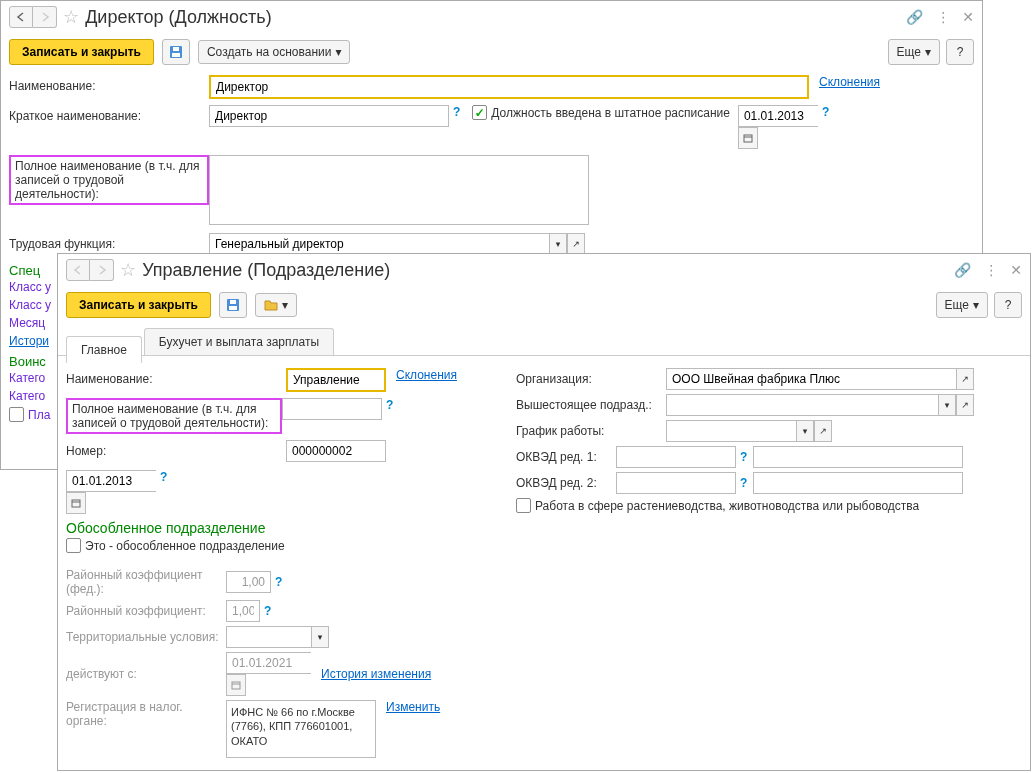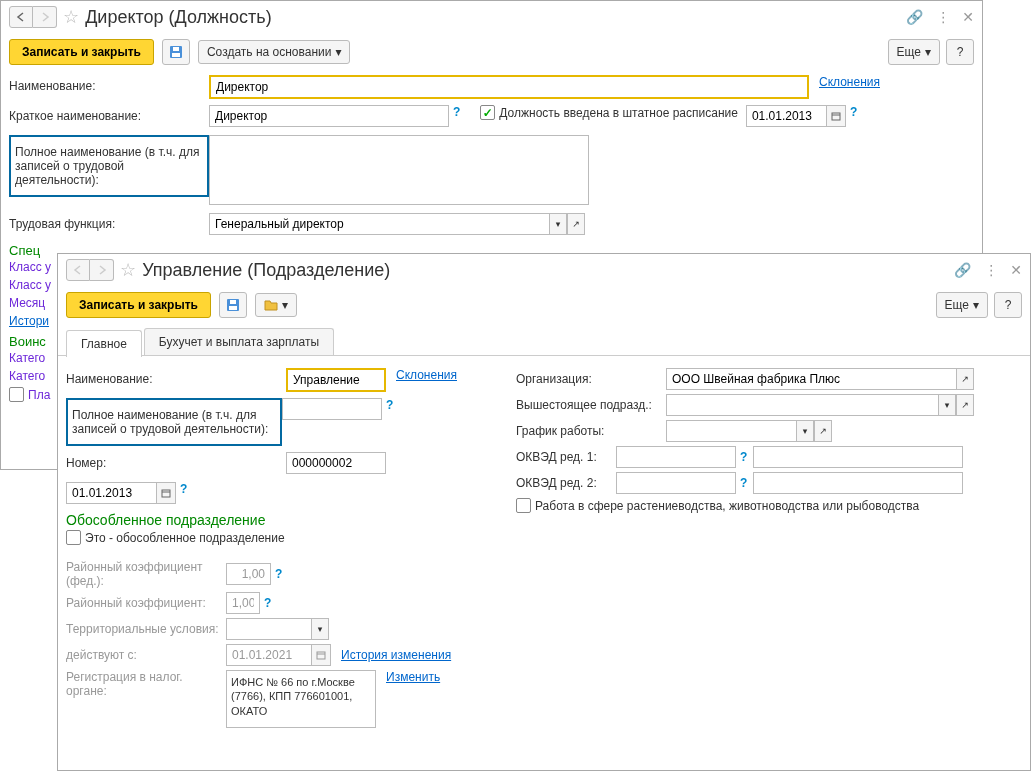--- a/index.html
+++ b/index.html
@@ -16,41 +16,41 @@
 .titlebar-right { margin-left: auto; display: flex; gap: 12px; align-items: center; }
 .titlebar-right span { color: #999; cursor: pointer; font-size: 14px; }
 .toolbar { display: flex; align-items: center; padding: 6px 8px; gap: 8px; }
 .btn-primary { background: #ffd633; border: 1px solid #c9a400; padding: 5px 12px; border-radius: 3px; font-weight: bold; cursor: pointer; font-size: 12px; }
 .btn-icon { width: 28px; height: 26px; border: 1px solid #bbb; background: #f5f5f5; border-radius: 3px; display: inline-flex; align-items: center; justify-content: center; cursor: pointer; }
 .btn-combo { border: 1px solid #bbb; background: #f5f5f5; border-radius: 3px; padding: 4px 8px; cursor: pointer; display: inline-flex; align-items: center; gap: 4px; font-size: 12px; }
 .toolbar-right { margin-left: auto; display: flex; gap: 6px; }
 .form-area { padding: 4px 8px; }
 .form-row { display: flex; align-items: flex-start; margin-bottom: 6px; min-height: 24px; }
 .form-label { width: 200px; padding-top: 4px; font-size: 12px; color: #333; }
-.form-label.red-box { border: 2px solid #0369a1; padding: 8px 4px; }
+.form-label.red-box { border: 2px solid #d946ef; padding: 2px 4px; }
 input[type=text], textarea, .select-box { border: 1px solid #bbb; padding: 3px 5px; font-size: 12px; font-family: inherit; }
 .input-yellow { border: 2px solid #e6b800 !important; }
 textarea { resize: none; }
 .link { color: #0066cc; text-decoration: underline; cursor: pointer; }
 .checkbox-wrap { display: inline-flex; align-items: center; gap: 4px; }
 .chk { width: 15px; height: 15px; border: 1px solid #888; border-radius: 2px; display: inline-flex; align-items: center; justify-content: center; background: #fff; }
 .chk.checked::after { content: "✓"; color: #0a0; font-weight: bold; font-size: 12px; }
 .q-mark { color: #0088cc; font-weight: bold; margin-left: 4px; cursor: pointer; }
-.date-input { display: inline-flex; align-items: flex-start; }
+.date-input { display: inline-flex; align-items: flex-start; flex-direction: column; }
 .date-input input { width: 80px; border-right: none; }
 .date-input .cal-btn { width: 20px; height: 22px; border: 1px solid #bbb; background: #f5f5f5; display: inline-flex; align-items: center; justify-content: center; cursor: pointer; font-size: 10px; }
 .select-wrap { display: inline-flex; }
 .select-wrap input { border-right: none; }
 .select-wrap .drop-btn, .select-wrap .open-btn { width: 18px; height: 22px; border: 1px solid #bbb; background: #f5f5f5; display: inline-flex; align-items: center; justify-content: center; cursor: pointer; font-size: 9px; }
 .section-head { color: #008800; font-size: 13px; margin: 6px 0 2px 0; }
 .partial-row { display: flex; align-items: center; margin-bottom: 4px; }
 .partial-label { color: #6d28d9; font-size: 12px; }
 .tabs { display: flex; border-bottom: 1px solid #ccc; padding: 0 8px; margin-top: 4px; }
 .tab { padding: 6px 14px; border: 1px solid #ccc; border-bottom: none; background: #f5f5f5; cursor: pointer; font-size: 12px; margin-right: 2px; border-radius: 3px 3px 0 0; }
-.tab.active { background: #fff; position: relative; top: 2px; }
+.tab.active { background: #fff; position: relative; top: 8px; }
 .two-col { display: flex; gap: 30px; }
 .col-l { width: 420px; }
 .col-r { flex: 1; }
 .small-row { display: flex; align-items: center; margin-bottom: 4px; }
 .small-label { width: 120px; font-size: 12px; color: #333; }
 .small-label.disabled { color: #999; }
 .tax-box { border: 1px solid #bbb; padding: 4px; width: 150px; height: 58px; font-size: 11px; line-height: 1.3; overflow: hidden; }
 svg { display: block; }
 </style>
 </head>
@@ -100,21 +100,21 @@
   <div class="form-area">
     <div class="form-row">
       <div class="form-label">Наименование:</div>
       <input type="text" class="input-yellow" style="width: 600px;" value="Директор">
       <span class="link" style="margin-left:10px">Склонения</span>
     </div>
     <div class="form-row">
       <div class="form-label">Краткое наименование:</div>
       <input type="text" style="width: 240px;" value="Директор">
       <span class="q-mark">?</span>
-      <span class="checkbox-wrap" style="margin-left:20px">
+      <span class="checkbox-wrap" style="margin-left:12px">
         <span class="chk checked"></span>
         <span>Должность введена в штатное расписание</span>
       </span>
       <span class="date-input" style="margin-left:8px">
         <input type="text" value="01.01.2013" style="">
         <span class="cal-btn">
           <svg width="10" height="10">
               <rect x="1" y="2" width="8" height="7" fill="none" stroke="#666"></rect>
               <line x1="1" y1="4" x2="9" y2="4" stroke="#666"></line>
             </svg>

